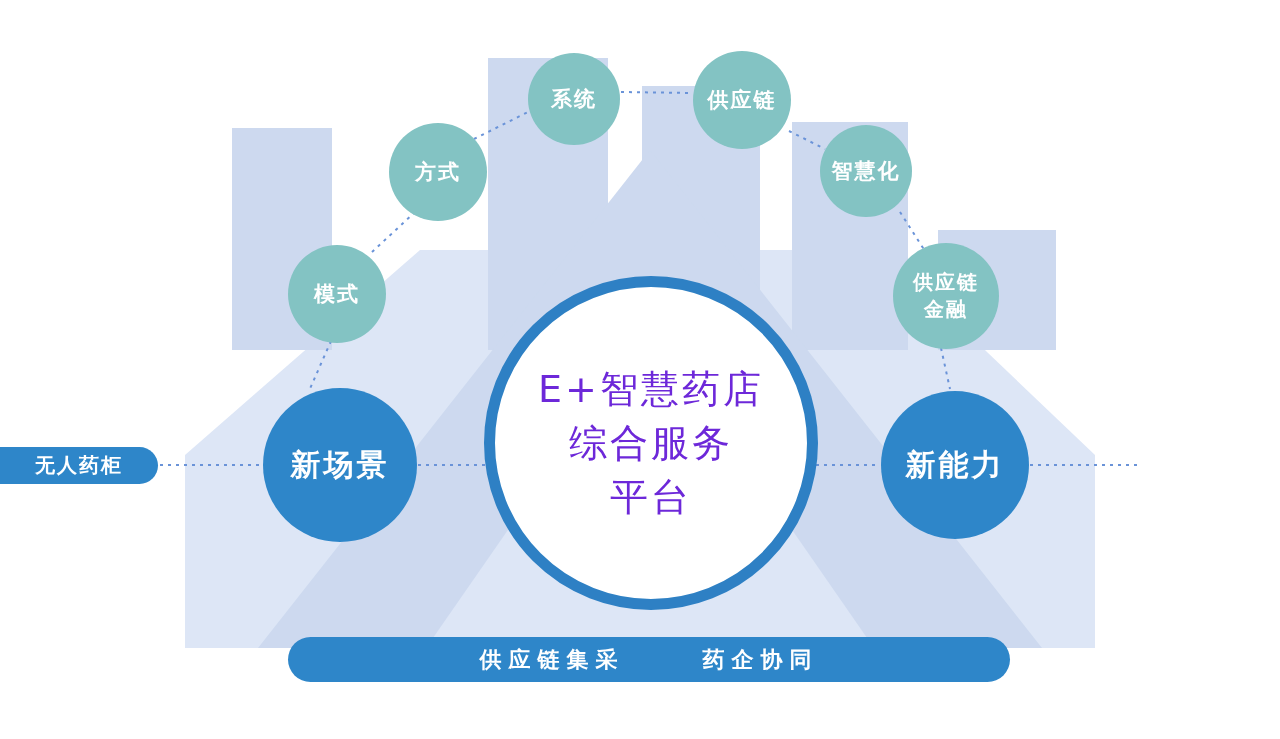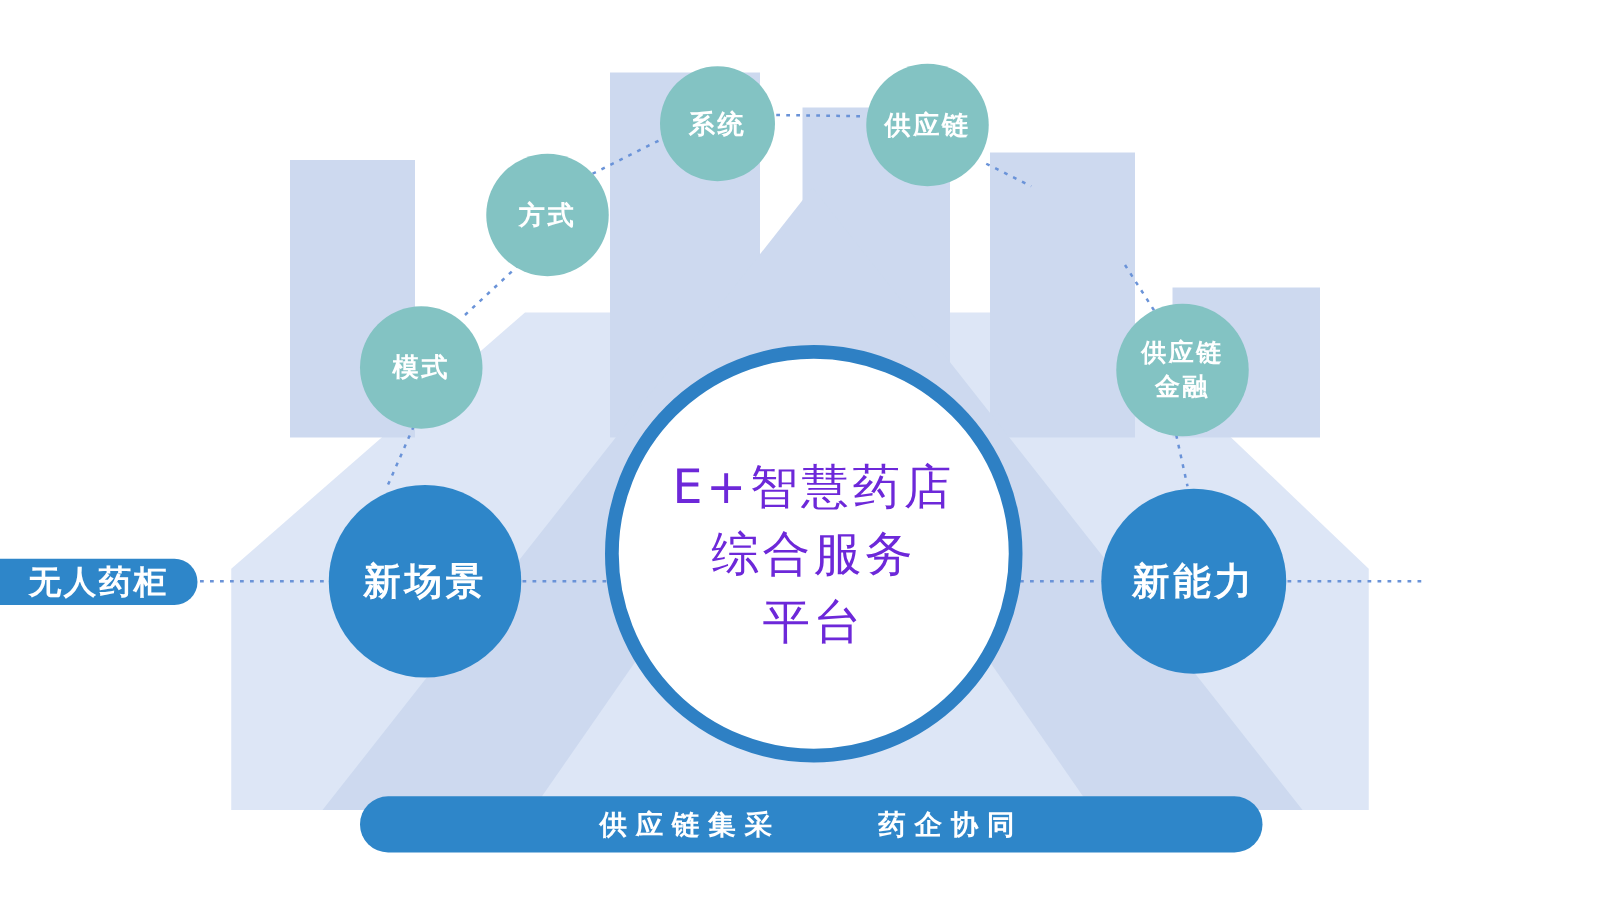--- a/index.html
+++ b/index.html
@@ -15,20 +15,21 @@
   .node {
     position: absolute;
     border-radius: 50%;
     display: flex;
     flex-direction: column;
     align-items: center;
     justify-content: center;
     text-align: left;
     color: #fff;
     z-index: 3;
+    font-family: Liberation Serif, serif;
   }
   .teal {
     background: #83c3c3;
     font-size: 21px;
     font-weight: bold;
     letter-spacing: 2px;
     line-height: 1.35;
   }
   .blue-node {
     background: #2e86c9;
@@ -54,21 +55,21 @@
     font-size: 38px;
     font-weight: 500;
     line-height: 54px;
     letter-spacing: 3px;
   }
   .pill {
     position: absolute;
     height: 37px;
     background: #2e86c9;
     color: #fff;
-    font-size: 26px;
+    font-size: 20px;
     font-weight: bold;
     letter-spacing: 2px;
     display: flex;
     align-items: center;
     justify-content: center;
     z-index: 4;
   }
   .pill-left { left: 0; top: 447px; width: 158px; border-radius: 0 19px 19px 0; }
   .pill-right { left: 1140px; top: 447px; width: 140px; border-radius: 19px 0 0 19px; }
   .banner {
@@ -124,20 +125,23 @@
   </div>
   <div class="node teal" style="left:389px; top:123px; width:98px; height:98px;">
     <span>方式</span>
   </div>
   <div class="node teal" style="left:528px; top:53px; width:92px; height:92px;">
     <span>系统</span>
   </div>
   <div class="node teal" style="left:693px; top:51px; width:98px; height:98px;">
     <span>供应链</span>
   </div>
+  <div class="node teal" style="left:820px; top:125px; width:92px; height:92px;">
+    <span>智慧化</span>
+  </div>
   <div class="node teal" style="left:893px; top:243px; width:106px; height:106px; font-size:20px;">
     <span>供应链</span>
     <span>金融</span>
   </div>
 
   <div class="node blue-node" style="left:263px; top:388px; width:154px; height:154px;">
     <span>新场景</span>
   </div>
   <div class="node blue-node" style="left:881px; top:391px; width:148px; height:148px;">
     <span>新能力</span>

